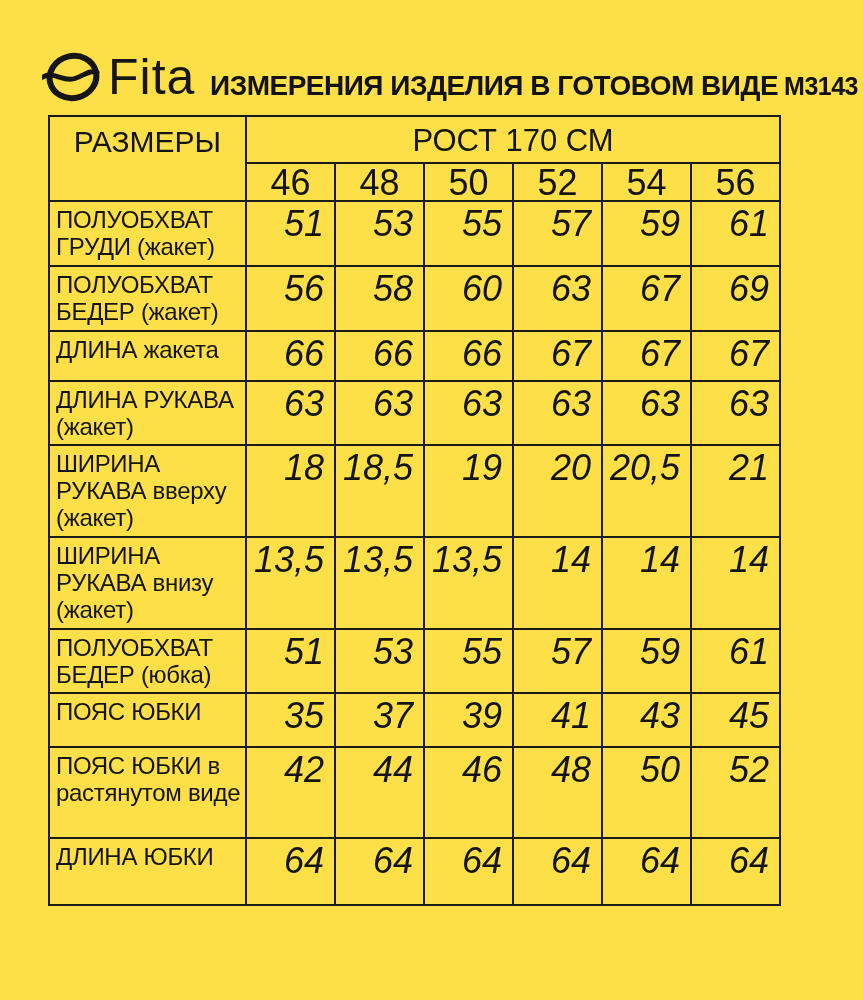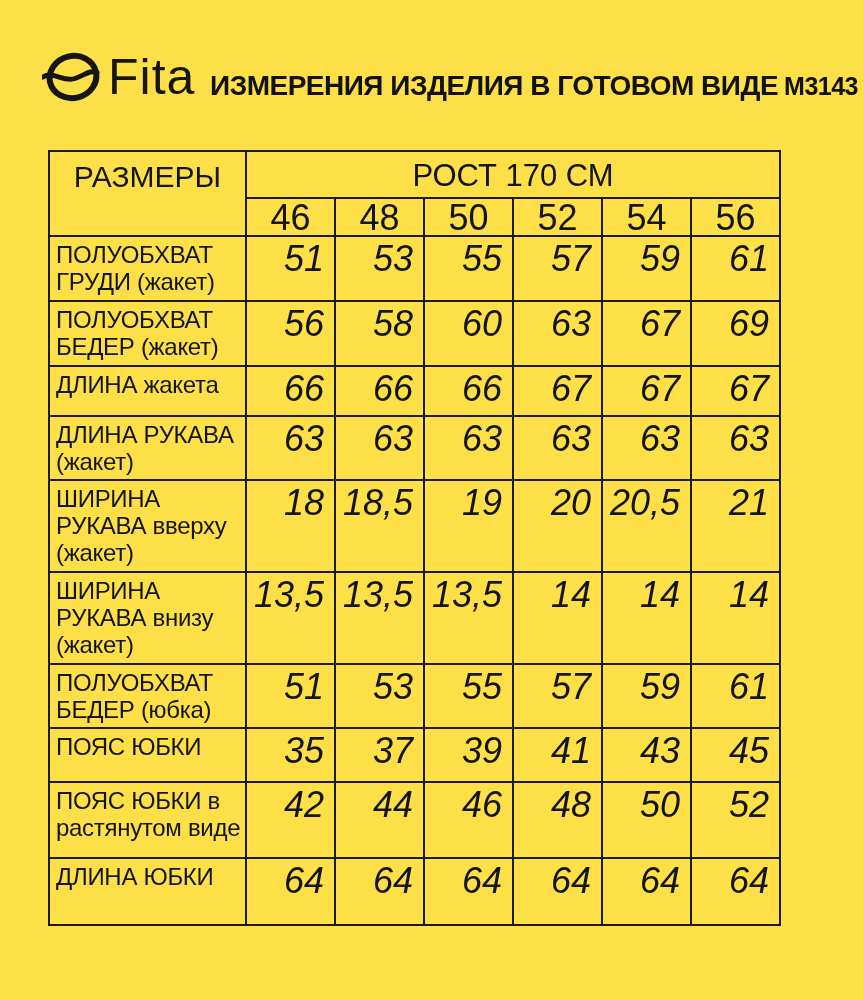--- a/index.html
+++ b/index.html
@@ -39,21 +39,21 @@
     color: #121212;
   }
   .title .model {
     font-size: 25px;
     margin-left: 6px;
   }
 
   
   table.size-table {
     position: absolute;
-    left: 48px; top: 150px;
+    left: 48px; top: 115px;
     width: 732px;
     border-collapse: collapse;
     table-layout: fixed;
     color: #141414;
   }
   table.size-table th,
   table.size-table td {
     border: 2px solid #1b1b1b;
     vertical-align: top;
     font-weight: 400;
@@ -96,21 +96,21 @@
   }
   
   tbody tr:nth-child(1)  { height: 56px; }
   tbody tr:nth-child(2)  { height: 56px; }
   tbody tr:nth-child(3)  { height: 50px; }
   tbody tr:nth-child(4)  { height: 55px; }
   tbody tr:nth-child(5)  { height: 81px; }
   tbody tr:nth-child(6)  { height: 79px; }
   tbody tr:nth-child(7)  { height: 55px; }
   tbody tr:nth-child(8)  { height: 54px; }
-  tbody tr:nth-child(9)  { height: 76px; margin-top: 40px; }
+  tbody tr:nth-child(9)  { height: 91px; margin-top: 40px; }
   tbody tr:nth-child(10) { height: 67px; }
 </style>
 </head>
 <body>
 
 <div class="page">
 
   <span class="logo-mark">
     <svg viewBox="0 0 58 52" width="58" height="52" aria-hidden="true">
       <ellipse cx="31" cy="26" rx="23.5" ry="21" fill="none" stroke="#161616" stroke-width="6" transform="rotate(-14 31 26)"></ellipse>

